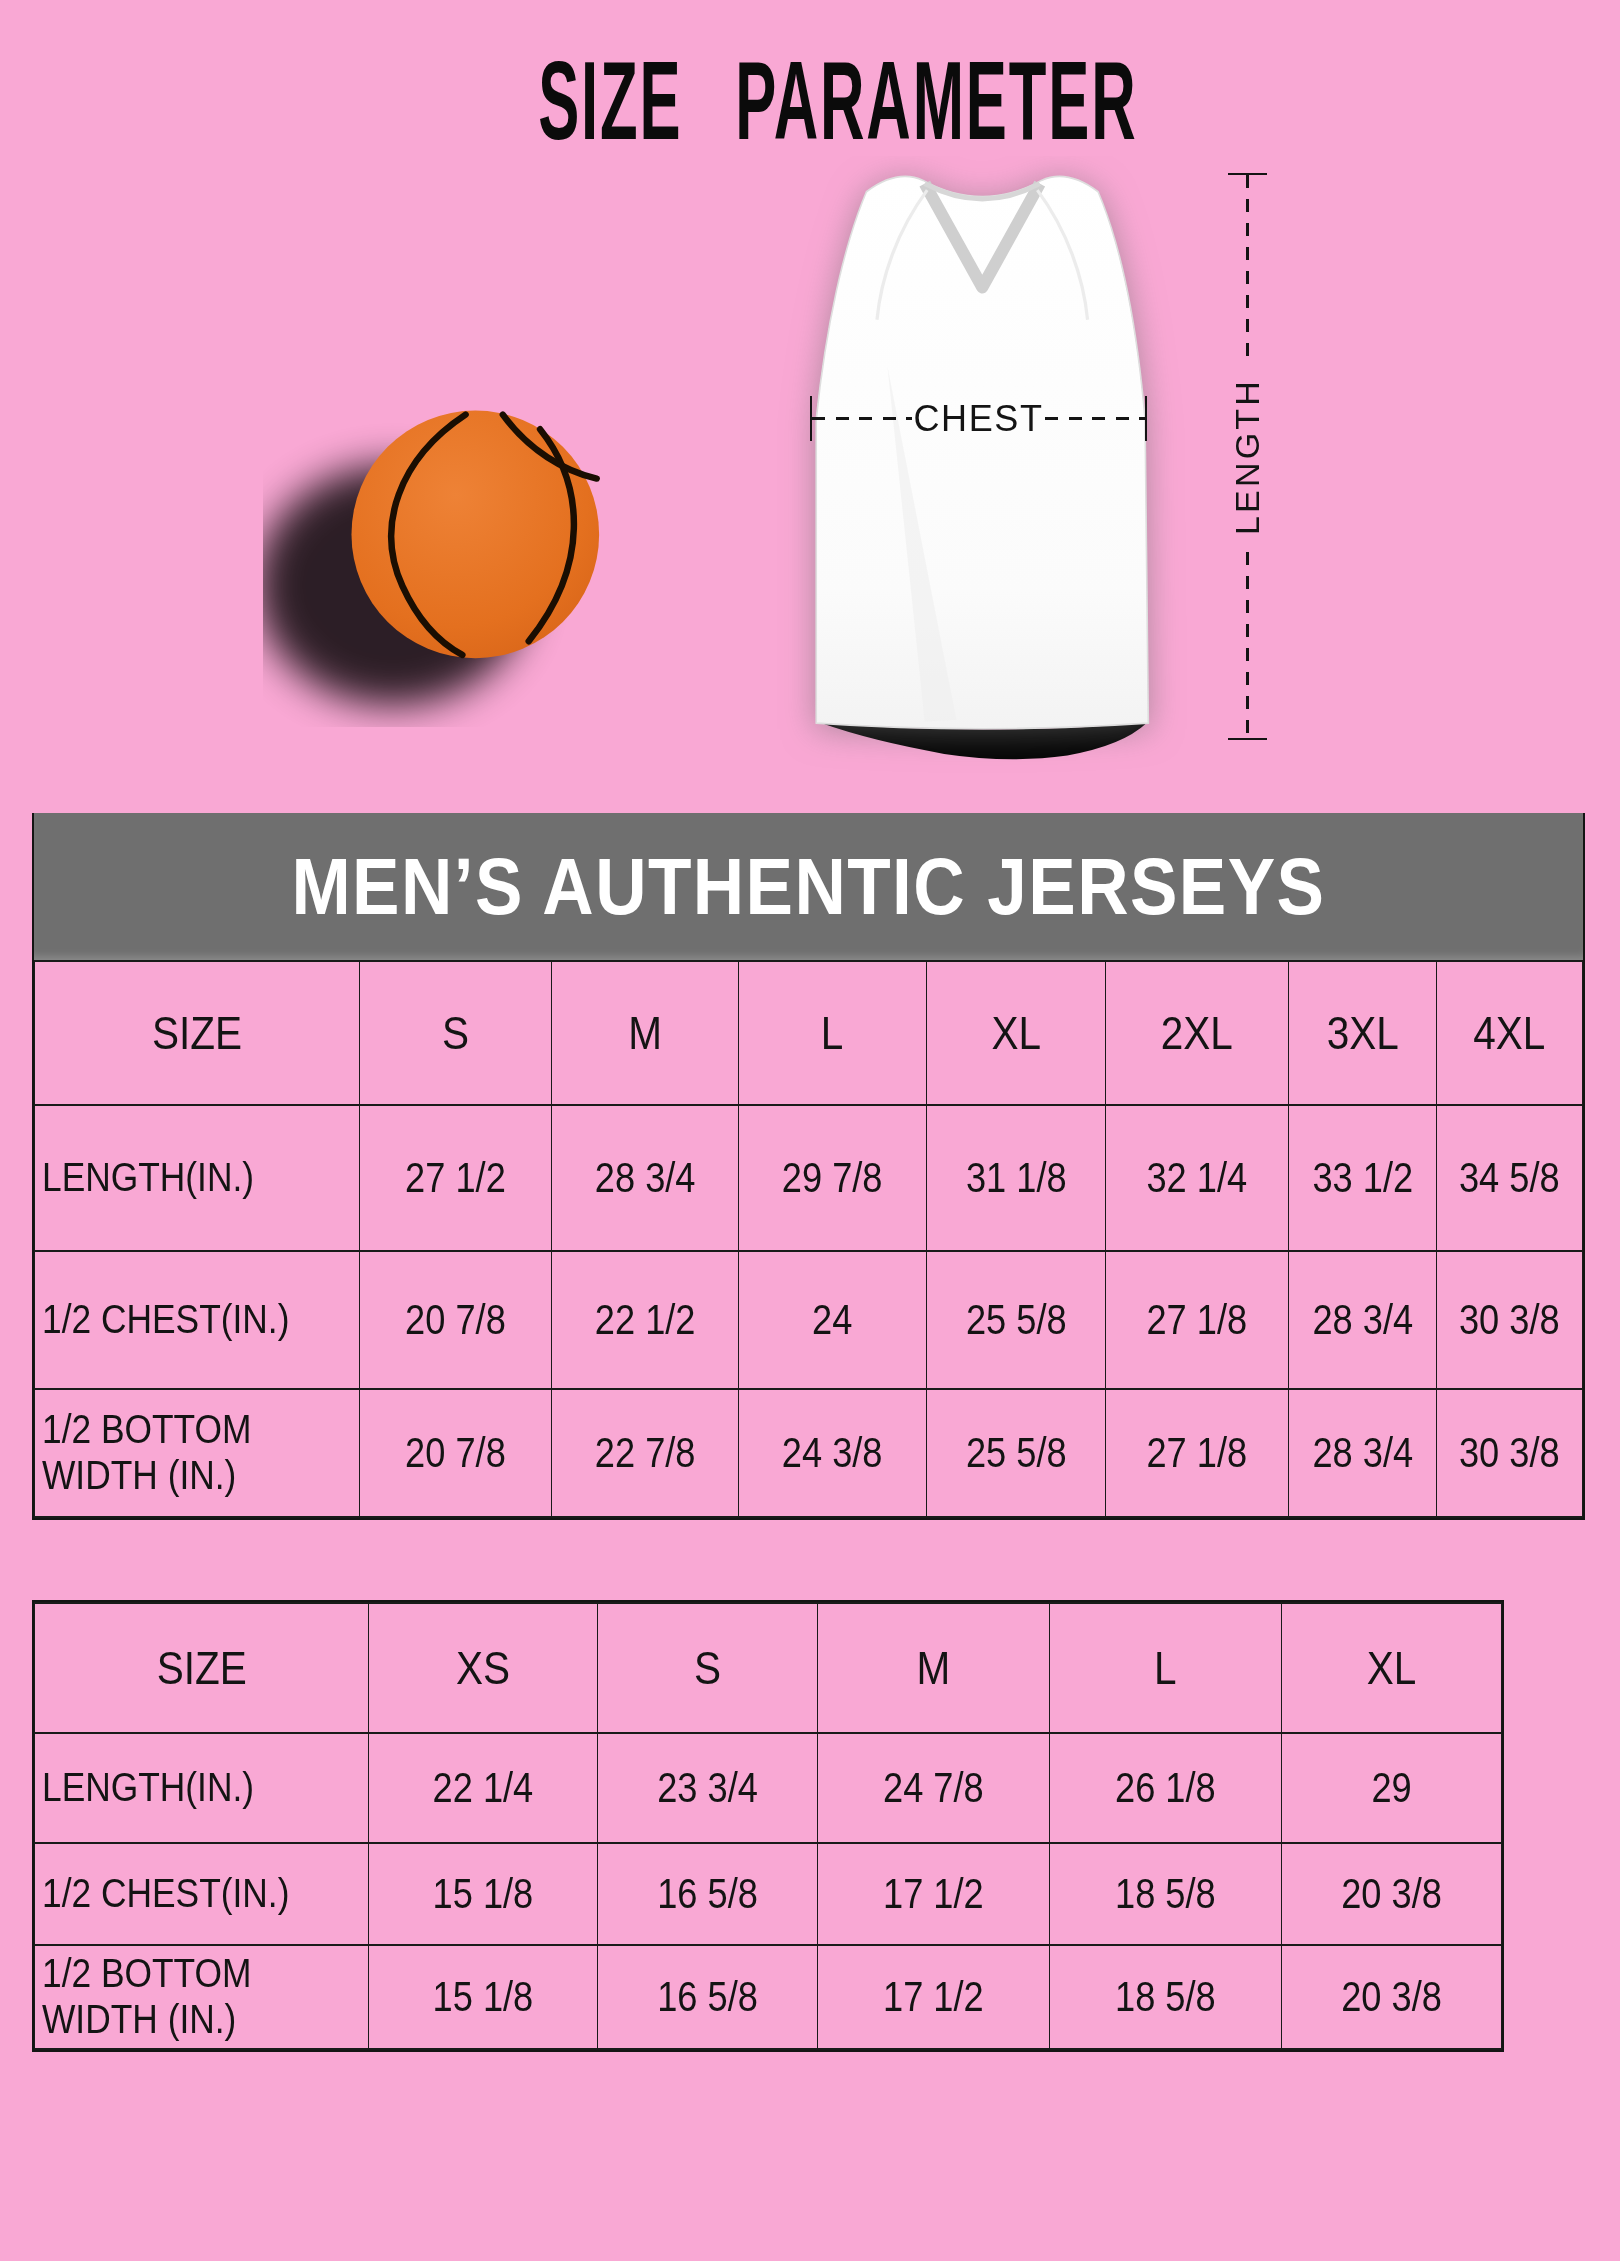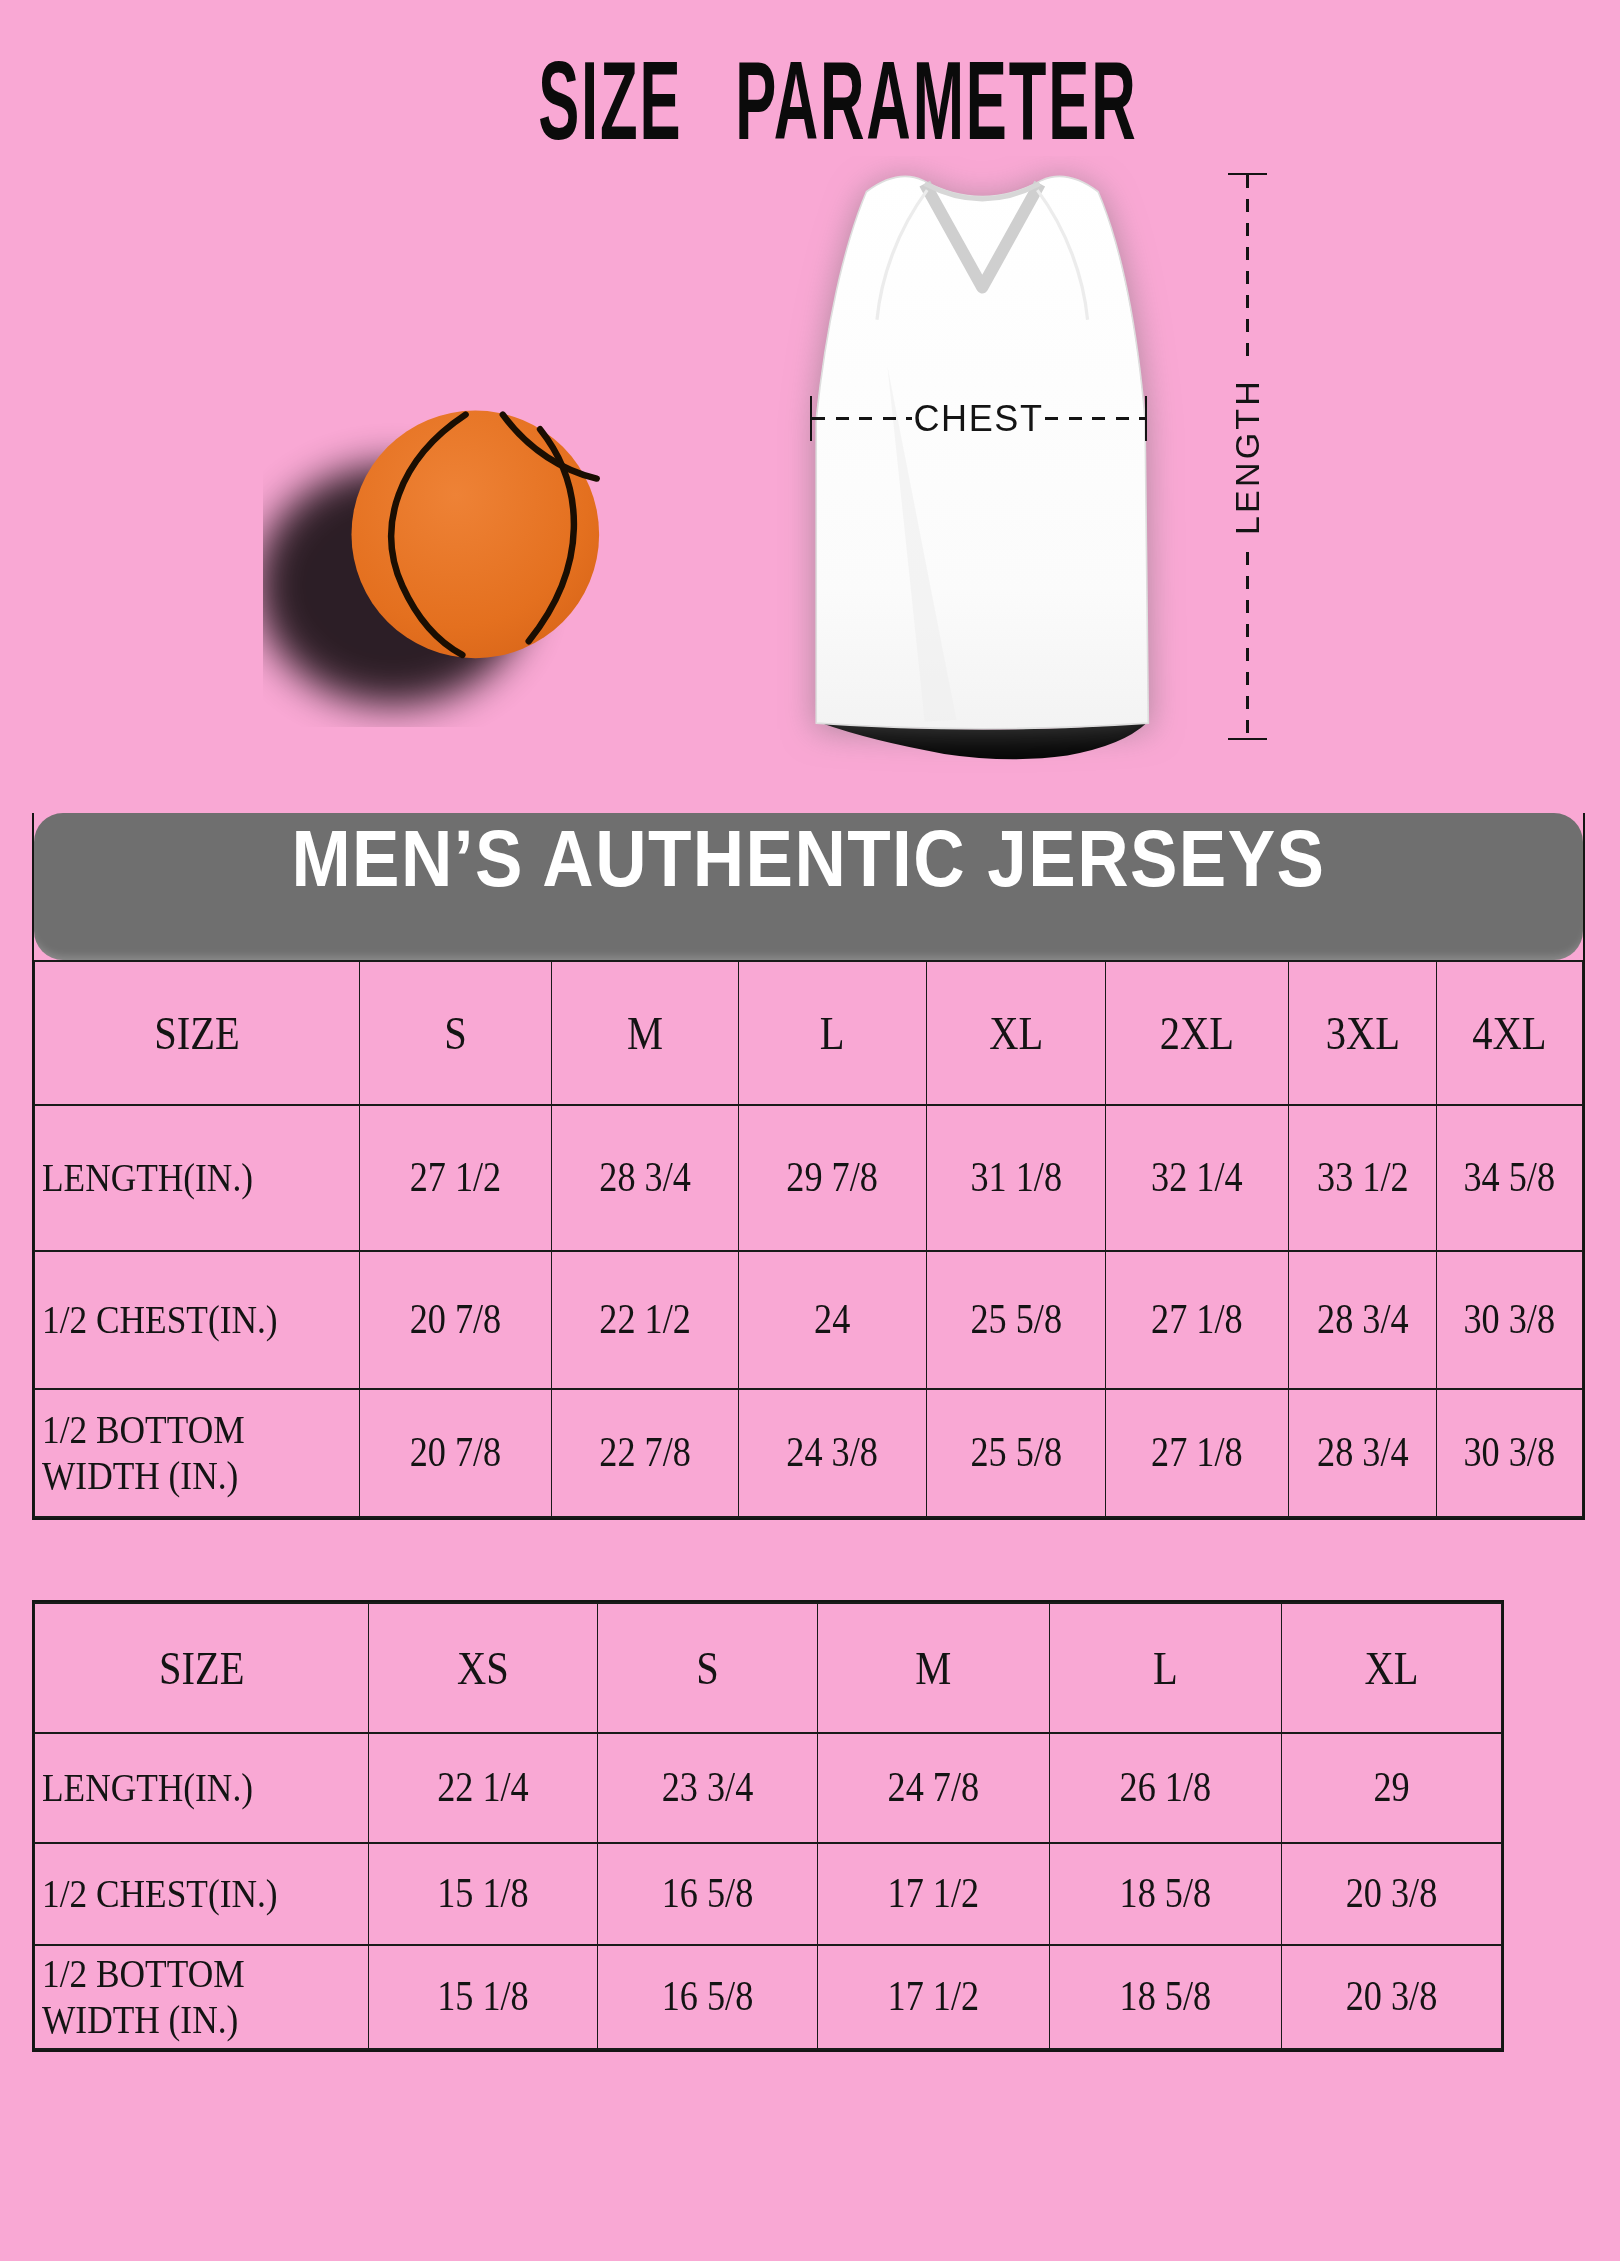--- a/index.html
+++ b/index.html
@@ -28,30 +28,30 @@
   .tick-h{height:2.4px;width:39px;background:#141414;}
   .dashes-v{width:3.2px;flex:1;background:repeating-linear-gradient(180deg,#141414 0 13px,transparent 13px 24px);}
   .len-label-box{height:190px;display:flex;align-items:center;justify-content:center;}
   .len-label{transform:rotate(-90deg);font-size:34px;letter-spacing:3.2px;white-space:nowrap;color:#141414;}
 
   
   .tbl-wrap{position:absolute;left:32px;}
   .men-wrap{top:813px;width:1549px;border:2.4px solid #141414;border-top:0;}
   .boys-wrap{top:1600px;width:1468px;border:2.4px solid #141414;}
 
-  .bar{background:#6f6f6f;display:flex;align-items:flex-start;justify-content:center;
-       box-shadow:inset 0 -8px 8px -4.9px rgba(255,255,255,.22);border-radius:29px;}
+  .bar{background:#6f6f6f;display:flex;align-items:center;justify-content:center;
+       box-shadow:inset 0 -8px 8px -4.9px rgba(255,255,255,.22);}
   .men-bar{height:147px;}
   .boys-bar{height:122px;border-bottom:3.2px solid #141414;}
   .bar-text{display:inline-block;color:#ffffff;font-weight:bold;font-size:79px;letter-spacing:1.6px;
             transform:scaleX(.9);transform-origin:center;white-space:nowrap;}
 
   table.size-table{border-collapse:collapse;width:100%;table-layout:fixed;}
   .size-table th,.size-table td{border:1.6px solid #1a1a1a;border-top-width:2.4px;border-bottom-width:2.4px;
-            padding:0;vertical-align:middle;font-weight:normal;font-family:Liberation Serif, serif;}
+            padding:0;vertical-align:middle;font-weight:normal;}
   .size-table .lbl{text-align:left;padding-left:6.5px;}
   .size-table .val,.size-table th{text-align:center;}
 
   .cx{display:inline-block;width:116%;transform:scaleX(.862);transform-origin:left center;line-height:1.12;}
   th .cx,.val .cx{text-align:center;}
   .lbl .cx{text-align:left;}
 
   .men-tbl tr.hdr{height:144px;}  .men-tbl tr.r1{height:146px;}
   .men-tbl tr.r2{height:138px;}   .men-tbl tr.r3{height:128px;}
   .boys-tbl tr.hdr{height:130px;} .boys-tbl tr.r1{height:110px;}

